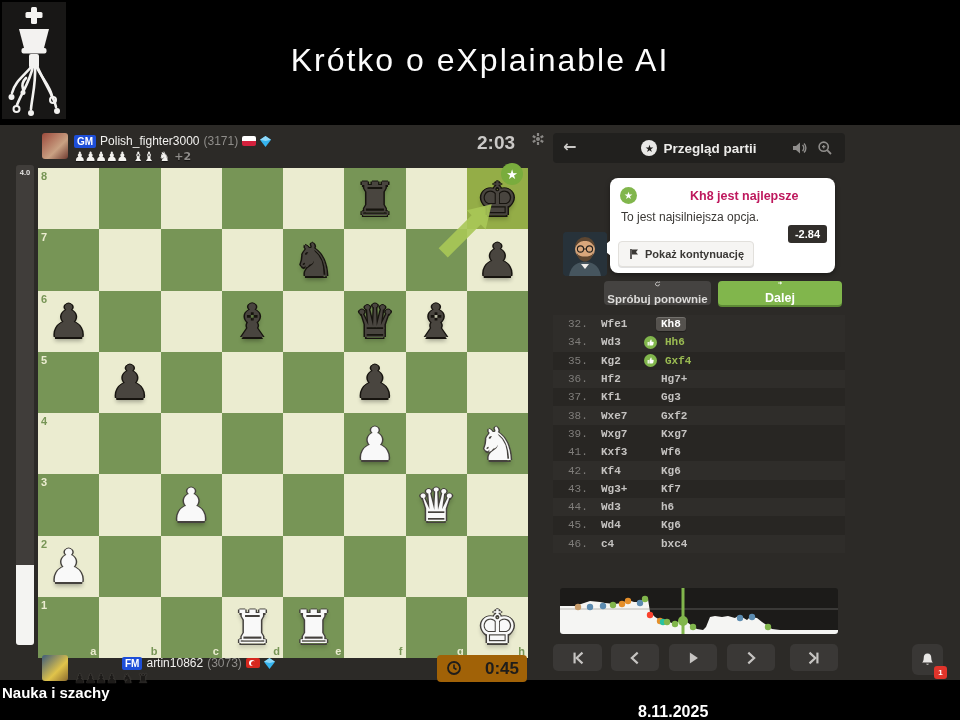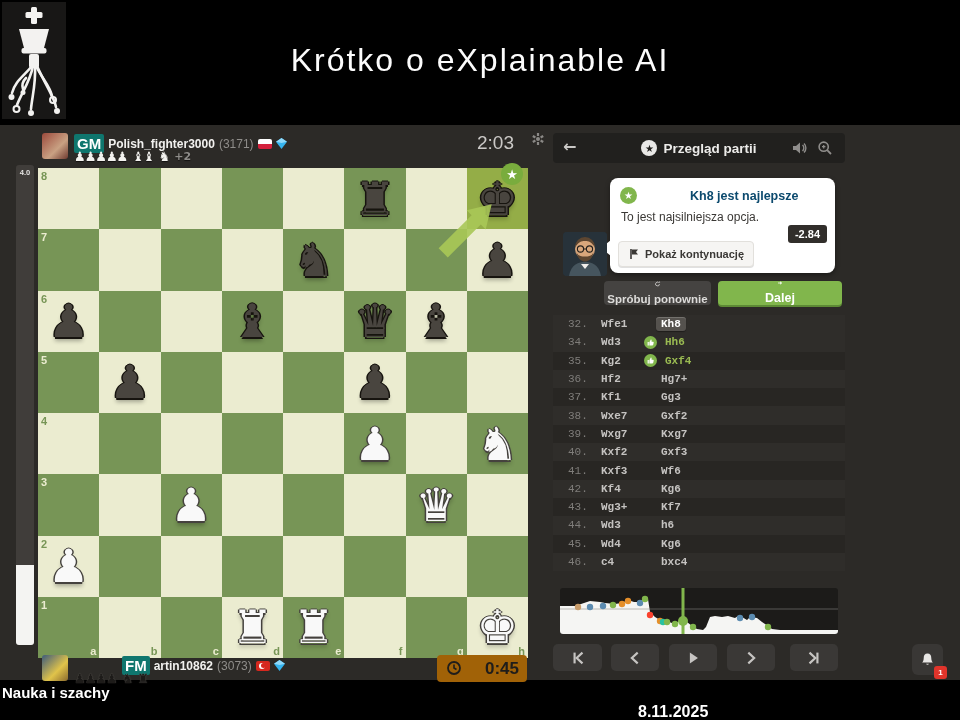--- a/index.html
+++ b/index.html
@@ -10,38 +10,38 @@
   .logo{position:absolute;left:2px;top:2px;width:64px;height:117px;background:#181716;}
   .title{position:absolute;left:0;right:0;top:42px;text-align:center;color:#fcfcfc;
          font-size:32px;font-weight:300;letter-spacing:2px;}
 
   
   .app{position:absolute;left:0;top:125px;width:960px;height:555px;background:#2c2a27;}
 
   
   .avatar{position:absolute;width:26px;height:26px;border-radius:3px;overflow:hidden;}
   .pline{position:absolute;display:flex;align-items:center;gap:4px;font-size:12px;}
-  .tbadge{background:#0f766e;color:#fff;font-size:15px;font-weight:bold;padding:1px 3px;border-radius:2px;}
-  .pname{color:#f2f1ef;font-weight:bold;}
+  .tbadge{background:#1d4ed8;color:#fff;font-size:10px;font-weight:bold;padding:1px 3px;border-radius:2px;}
+  .pname{color:#f2f1ef;font-weight:normal;}
   .prating{color:#8f8d8a;}
   .flag{width:14px;height:10px;border-radius:2px;display:inline-block;position:relative;overflow:hidden;}
   .flag-pl{background:linear-gradient(#fff 50%,#d4213d 50%);}
   .flag-tr{background:#d6281e;}
   .flag-tr::after{content:"";position:absolute;left:3px;top:2px;width:6px;height:6px;border-radius:50%;
                   background:#fff;}
   .flag-tr::before{content:"";position:absolute;left:5px;top:2.5px;width:5px;height:5px;border-radius:50%;
                    background:#d6281e;z-index:1;}
   .gem{width:11px;height:11px;}
   .captured{position:absolute;font-family:"DejaVu Sans",sans-serif;font-size:13px;letter-spacing:-1px;
             display:flex;align-items:center;}
   .captured .grp{margin-right:5px;}
   .cap-top{color:#f3f2ef;text-shadow:0 1px 1px rgba(0,0,0,.6);}
   .cap-bot{color:#1d1b19;text-shadow:0 0 1px #6e6b66;}
   .matadv{font-size:11px;color:#8f8d8a;font-weight:bold;letter-spacing:0;}
-  .clock-top{position:absolute;left:477px;top:7px;color:#cbc9c7;font-size:19px;font-weight:normal;}
+  .clock-top{position:absolute;left:477px;top:7px;color:#cbc9c7;font-size:19px;font-weight:bold;}
   .clock-box{position:absolute;left:437px;top:530px;width:90px;height:27px;background:#a16207;border-radius:4px;
              display:flex;align-items:center;justify-content:flex-end;padding-right:8px;box-sizing:border-box;
              color:#1f1d1b;font-size:17px;font-weight:bold;}
   .clock-box svg{position:absolute;left:9px;top:5px;}
 
   
   .evalbar{position:absolute;left:16px;top:40px;width:18px;height:480px;background:#403d3a;border-radius:3px;
            overflow:hidden;}
   .evalbar .white{position:absolute;left:0;bottom:0;width:100%;height:80px;background:#f4f4f2;}
   .evalbar .lbl{position:absolute;top:3px;width:100%;text-align:center;color:#e6e5e3;font-size:7.5px;font-weight:bold;}
@@ -79,21 +79,21 @@
   .hicon{position:absolute;top:7px;width:16px;height:16px;color:#8f8d8b;}
   .hicon.speaker{right:38px;} .hicon.zoomer{right:12px;}
 
   .bubble{position:absolute;left:610px;top:53px;width:225px;height:95px;background:#fff;border-radius:8px;
           box-shadow:0 2px 5px rgba(0,0,0,.4);}
   .bubble .tail{position:absolute;left:-9px;top:62px;width:0;height:0;border-top:8px solid transparent;
                 border-bottom:8px solid transparent;border-right:10px solid #fff;}
   .bub-row1{position:absolute;left:10px;top:9px;display:flex;align-items:center;gap:5px;}
   .gstar{width:17px;height:17px;border-radius:50%;background:#81b64c;color:#fff;font-size:10px;
          display:flex;align-items:center;justify-content:center;font-family:"DejaVu Sans",sans-serif;}
-  .bub-head{font-size:12.5px;font-weight:bold;color:#0c4a6e;padding-left:48px;}
+  .bub-head{font-size:12.5px;font-weight:bold;color:#be185d;padding-left:48px;}
   .evalbadge{position:absolute;right:8px;top:8px;background:#312e2b;color:#fff;font-size:11px;font-weight:bold;
              border-radius:3px;padding:3px 7px;margin-top:39px;}
   .bub-body{position:absolute;left:11px;top:32px;font-size:12px;color:#3a3835;}
   .contbtn{position:absolute;left:8px;top:63px;height:24px;background:#f6f5f3;border:1px solid #e2e0dc;
            border-radius:4px;box-shadow:0 1px 0 rgba(0,0,0,.12);display:flex;align-items:center;gap:5px;
            padding:0 9px;font-size:11px;font-weight:bold;color:#3a3835;}
 
   .coach{position:absolute;left:563px;top:107px;width:44px;height:44px;border-radius:4px;background:#27323a;
          overflow:hidden;}
 
@@ -473,27 +473,20 @@
             <span>Gxf2</span>
           </span>
         </div>
         <div class="mrow alt1">
           <span class="mnum">39.</span>
           <span class="mwhite">Wxg7</span>
           <span class="mblack">
             <span>Kxg7</span>
           </span>
         </div>
-        <div class="mrow alt0">
-          <span class="mnum">40.</span>
-          <span class="mwhite">Kxf2</span>
-          <span class="mblack">
-            <span>Gxf3</span>
-          </span>
-        </div>
         <div class="mrow alt1">
           <span class="mnum">41.</span>
           <span class="mwhite">Kxf3</span>
           <span class="mblack">
             <span>Wf6</span>
           </span>
         </div>
         <div class="mrow alt0">
           <span class="mnum">42.</span>
           <span class="mwhite">Kf4</span>

